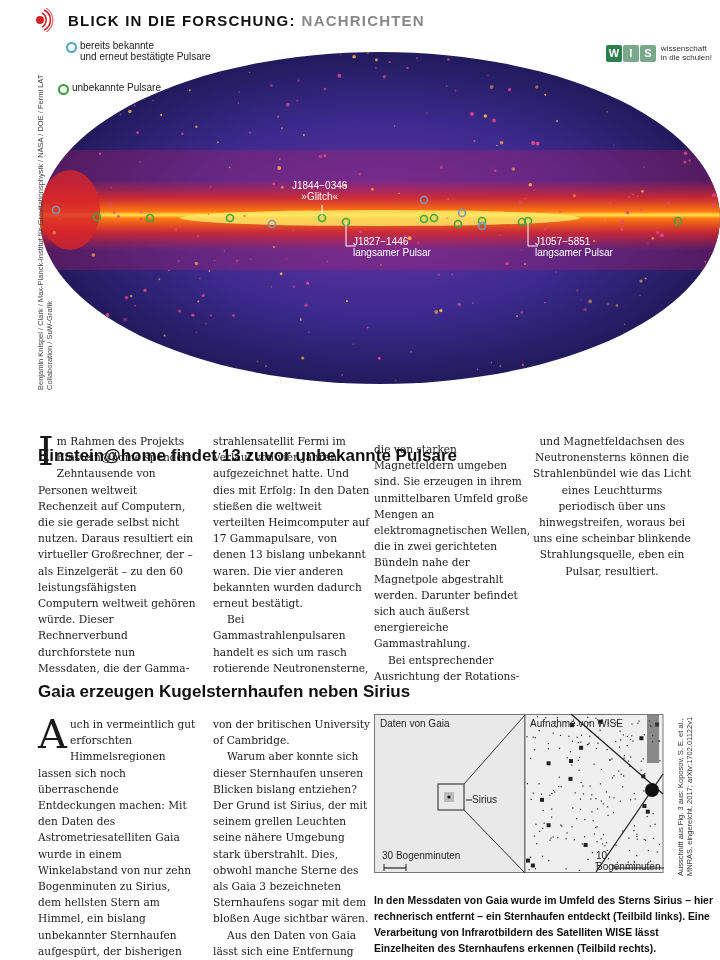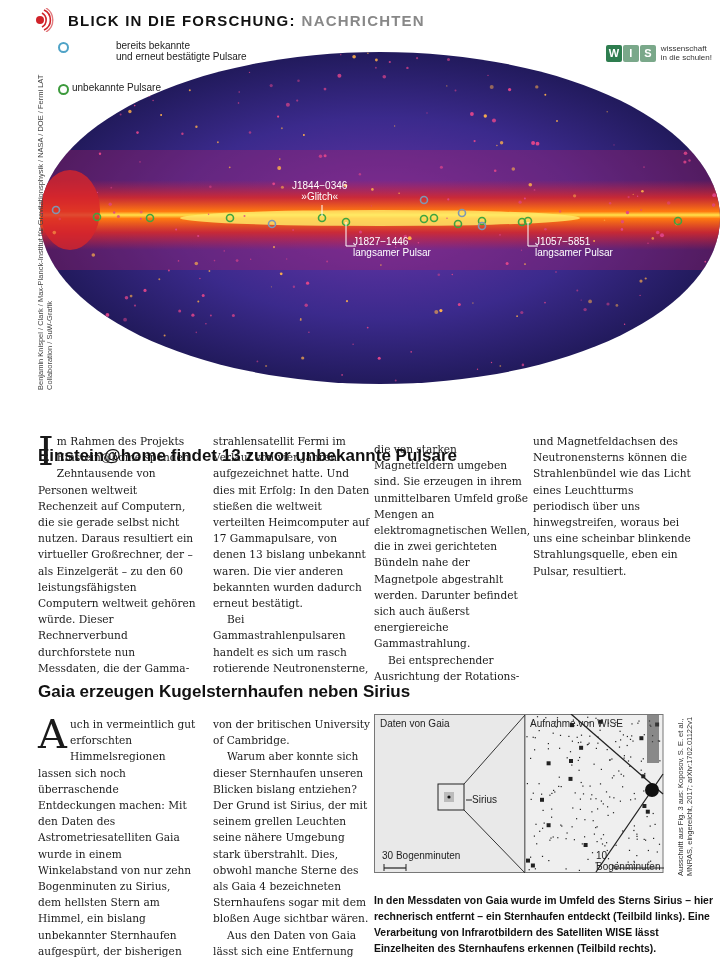--- a/index.html
+++ b/index.html
@@ -9,41 +9,41 @@
   #hdr { position:absolute; left:36px; top:6px; height:28px; display:flex; align-items:center; }
   #hdr-logo { width:24px; height:24px; margin-right:8px; }
   #hdr-title { font-family:"Liberation Sans", sans-serif; font-weight:bold; font-size:15px; letter-spacing:1.2px; color:#111; }
   #hdr-sub { font-family:"Liberation Sans", sans-serif; font-weight:bold; font-size:15px; letter-spacing:1.2px; color:#888; margin-left:6px; }
 
   
   #map-wrap { position:absolute; left:40px; top:50px; width:680px; height:340px; }
   #sky { position:absolute; left:0; top:0; width:680px; height:340px; }
   .leg { position:absolute; font-family:"Liberation Sans", sans-serif; font-size:10px; line-height:11px; color:#222; display:flex; align-items:flex-start; }
   .leg-dot { width:7px; height:7px; border-radius:50%; border:2px solid; margin-right:3px; margin-top:2px; flex:none; }
-  #leg1 { left:18px; top:-10px;gap:44px; }
+  #leg1 { left:26px; top:-10px; }
   #leg2 { left:18px; top:32px; }
   #wis { position:absolute; right:8px; top:-6px; display:flex; align-items:center; }
   .wis-box { width:16px; height:17px; color:#fff; font-family:"Liberation Sans", sans-serif; font-weight:bold; font-size:11px; display:flex; align-items:center; justify-content:center; margin-right:1px; border-radius:2px; }
   #wis-text { font-family:"Liberation Sans", sans-serif; font-size:8px; line-height:9px; color:#333; margin-left:4px; }
   .plabel { position:absolute; font-family:"Liberation Sans", sans-serif; font-size:10px; line-height:11px; color:#fff; text-align:center; }
   #credit1 { position:absolute; left:-4px; top:340px; transform-origin:0 0; transform:rotate(-90deg); font-family:"Liberation Sans", sans-serif; font-size:7.5px; line-height:9px; color:#444; white-space:nowrap; width:300px; }
 
   
   .headline { position:absolute; font-family:"Liberation Sans", sans-serif; font-weight:bold; font-size:17px; color:#111; }
   #h1 { left:38px; top:402px;margin-top:44px; }
   #h2 { left:38px; top:682px; }
   .col { position:absolute; width:158px; font-size:10.6px; line-height:16.2px; text-align:left; color:#1a1a1a; }
   .col p { margin:0; }
   .col p.ind { text-indent:14px; }
   .drop { float:left; font-size:40px; line-height:32px; margin:2px 3px 0 0; font-family:"DejaVu Serif", serif; }
 
   #a1c1 { left:38px; top:433px; }
   #a1c2 { left:213px; top:433px; }
   #a1c3 { left:374px; top:433px;margin-top:8px; }
-  #a1c4 { left:533px; top:433px; }
+  #a1c4 { left:533px; top:433px;text-align:center; }
 
   #a2c1 { left:38px; top:716px; }
   #a2c2 { left:213px; top:716px; }
 
   
   #fig2 { position:absolute; left:374px; top:714px; width:290px; height:160px; }
   #fig2 svg { position:absolute; left:0; top:0; }
   .figlbl { position:absolute; font-family:"Liberation Sans", sans-serif; font-size:10px; color:#222; }
   #credit2 { position:absolute; left:676px; top:876px; transform-origin:0 0; transform:rotate(-90deg); font-family:"Liberation Sans", sans-serif; font-size:7.5px; line-height:9px; color:#333; white-space:nowrap; }
   #caption2 { position:absolute; left:374px; top:893px; width:340px; font-family:"Liberation Sans", sans-serif; font-weight:bold; font-size:10.4px; line-height:16px; color:#111; }
@@ -425,21 +425,21 @@
   <p>und Magnetfeldachsen des Neutronensterns können die Strahlenbündel wie das Licht eines Leuchtturms periodisch über uns hinwegstreifen, woraus bei uns eine scheinbar blinkende Strahlungsquelle, eben ein Pulsar, resultiert.</p>
 </div>
 
 <div class="headline" id="h2">Gaia erzeugen Kugelsternhaufen neben Sirius</div>
 
 <div class="col" id="a2c1">
   <p><span class="drop">A</span><span>uch in vermeintlich gut erforschten Himmelsregionen lassen sich noch überraschende Entdeckungen machen: Mit den Daten des Astrometriesatelliten Gaia wurde in einem Winkelabstand von nur zehn Bogenminuten zu Sirius, dem hellsten Stern am Himmel, ein bislang unbekannter Sternhaufen aufgespürt, der bisherigen Himmelsdurchmusterungen entgangen war. Die Entdeckung gelang einem Forscherteam um Sergei E. Koposow</span></p>
 </div>
 <div class="col" id="a2c2">
   <p>von der britischen University of Cambridge.</p>
-  <p class="ind">Warum aber konnte sich dieser Sternhaufen unseren Blicken bislang entziehen? Der Grund ist Sirius, der mit seinem grellen Leuchten seine nähere Umgebung stark überstrahlt. Dies, obwohl manche Sterne des als Gaia 4 bezeichneten Sternhaufens sogar mit dem bloßen Auge sichtbar wären.</p>
+  <p class="ind">Warum aber konnte sich dieser Sternhaufen unseren Blicken bislang entziehen? Der Grund ist Sirius, der mit seinem grellen Leuchten seine nähere Umgebung stark überstrahlt. Dies, obwohl manche Sterne des als Gaia 3 bezeichneten Sternhaufens sogar mit dem bloßen Auge sichtbar wären.</p>
   <p class="ind">Aus den Daten von Gaia lässt sich eine Entfernung von 15000 Lichtjahren zu uns</p>
 </div>
 
 <div id="fig2">
   <svg width="290" height="160" viewBox="0 0 290 160">
     <rect x="0.5" y="0.5" width="150" height="158" fill="#e9e9e9" stroke="#777"></rect>
     <rect x="151" y="0.5" width="138" height="158" fill="#efefef" stroke="#777"></rect>
     <g id="wise-dots">
         <rect x="269.7" y="20.1" width="1.2" height="1.2" fill="#222"></rect>
         <rect x="280.9" y="71.3" width="1.2" height="1.2" fill="#222"></rect>

